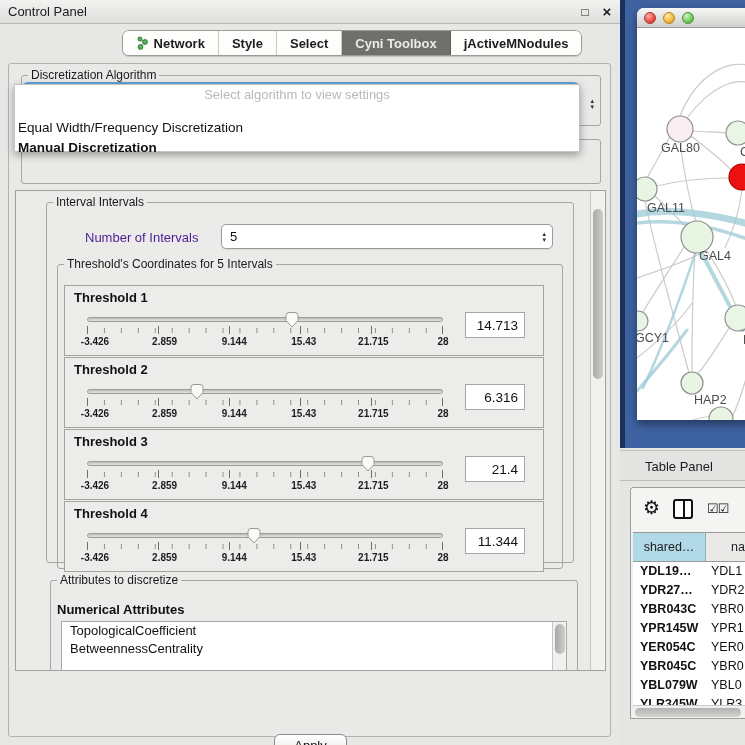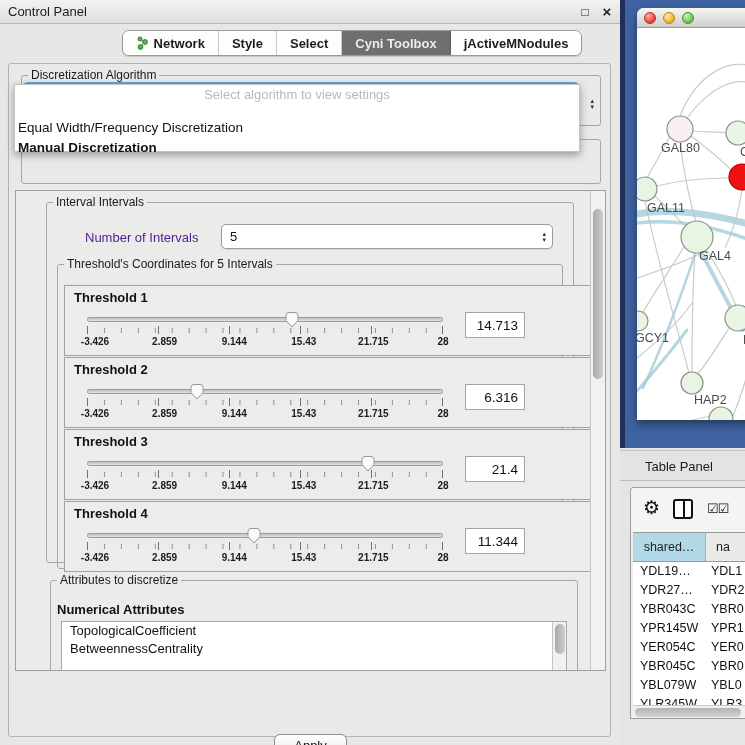--- a/index.html
+++ b/index.html
@@ -58,21 +58,21 @@
   
   #scrollbox { left:6px; top:126px; width:591px; height:481px; background:#ebebe9;
     border:1px solid #a0a09e; overflow:hidden; }
   .vscroll { position:absolute; top:0; bottom:0; width:15px; background:#f1f1ef;
     border-left:1px solid #c6c6c4; }
   .vthumb { position:absolute; left:2px; width:10px; border-radius:5px;
     background:linear-gradient(to right,#a9a9a7,#cdcdcb); }
 
   #count-label { position:absolute; left:38px; top:21px; font-size:13px; font-weight:normal; color:#4c1d95; }
 
-  .thr-panel { position:absolute; left:6px; width:528px; height:71px;
+  .thr-panel { position:absolute; left:6px; width:480px; height:71px;
     border:1px solid #a3a3a1; background:#ececea; }
   .thr-title { position:absolute; left:9px; top:4px; font-size:13px; font-weight:bold; color:#111; }
   .slider { position:absolute; left:22px; top:24px; width:356px; height:44px; }
   .track { position:absolute; left:0; right:0; top:7px; height:5px; border:1px solid #9b9b99;
     border-radius:4px; background:linear-gradient(#bdbdbb,#e3e3e1); }
   .handle { position:absolute; top:1px; }
   .ticks-minor { position:absolute; left:0; right:0; top:18px; height:5px;
     background-image:linear-gradient(to right,#8f8f8d 1px,transparent 1px);
     background-size:calc(100%/21) 5px; background-repeat:repeat-x; }
   .ticks-major { position:absolute; left:0; right:0; top:16px; height:8px;
@@ -112,26 +112,26 @@
   #table-panel { left:630px; top:487px; width:115px; height:232px; background:#eeeeec;
     border:1px solid #9d9d9b; border-right:none; border-radius:4px 0 0 0; overflow:hidden; }
   #tp-toolbar { position:absolute; left:0; top:0; right:0; height:44px; background:#f4f4f2; }
   #gear-btn { position:absolute; left:12px; top:8px; font-size:19px; color:#111; }
   #cols-btn { position:absolute; left:42px; top:11px; width:20px; height:20px;
     border:2px solid #111; border-radius:3px; background:#fff; }
   #cols-btn::after { content:""; position:absolute; left:50%; top:0; bottom:0; width:2px; background:#111; }
   #checks-btn { position:absolute; left:76px; top:13px; font-size:13px; color:#111; letter-spacing:-1px; }
   #tp-table { position:absolute; left:2px; top:44px; right:0; bottom:0; background:#fff; }
   #tp-head { display:flex; height:30px; border-top:1px solid #9a9a98; border-bottom:1px solid #9a9a98; }
-  .hcell { font-size:12.5px; color:#222; line-height:28px; padding-left:10px; overflow:hidden; white-space:nowrap; }
+  .hcell { font-size:12.5px; color:#222; line-height:28px; padding-left:10px; overflow:hidden; white-space:nowrap;text-align:right; }
   .hcell.c1 { width:73px; background:#b2d9e7; border-right:1px solid #8fb3bf; text-align:center; padding-left:0; }
   .hcell.c2 { flex:1; background:#e9e9e7; }
   .trow { display:flex; height:19px; }
   .tcell { font-size:12.5px; color:#111; line-height:19px; white-space:nowrap; overflow:hidden; }
-  .tcell.c1 { width:73px; padding-left:7px; }
+  .tcell.c1 { width:73px; padding-left:7px;font-weight:bold; }
   .tcell.c2 { flex:1; padding-left:5px; }
   #tp-rows { position:absolute; left:0; top:30px; right:0; bottom:13px; overflow:hidden; background:#fff; }
   #tp-hscroll { position:absolute; left:0; right:0; bottom:0; height:13px; background:#f0f0ee; border-top:1px solid #c9c9c7; }
   #tp-hthumb { position:absolute; left:2px; top:2px; right:4px; height:9px; border-radius:5px;
     background:linear-gradient(#b3b3b1,#d2d2d0); }
   #below-tp { left:620px; top:719px; width:125px; height:26px; background:#e5e5e3; }
 </style>
 </head>
 <body>
 

